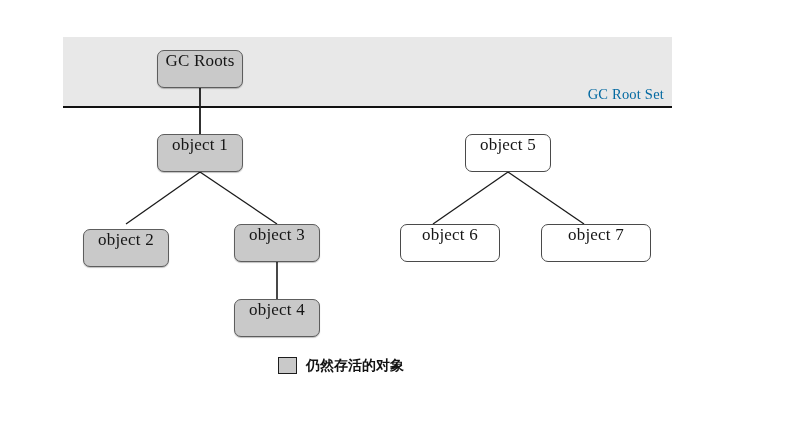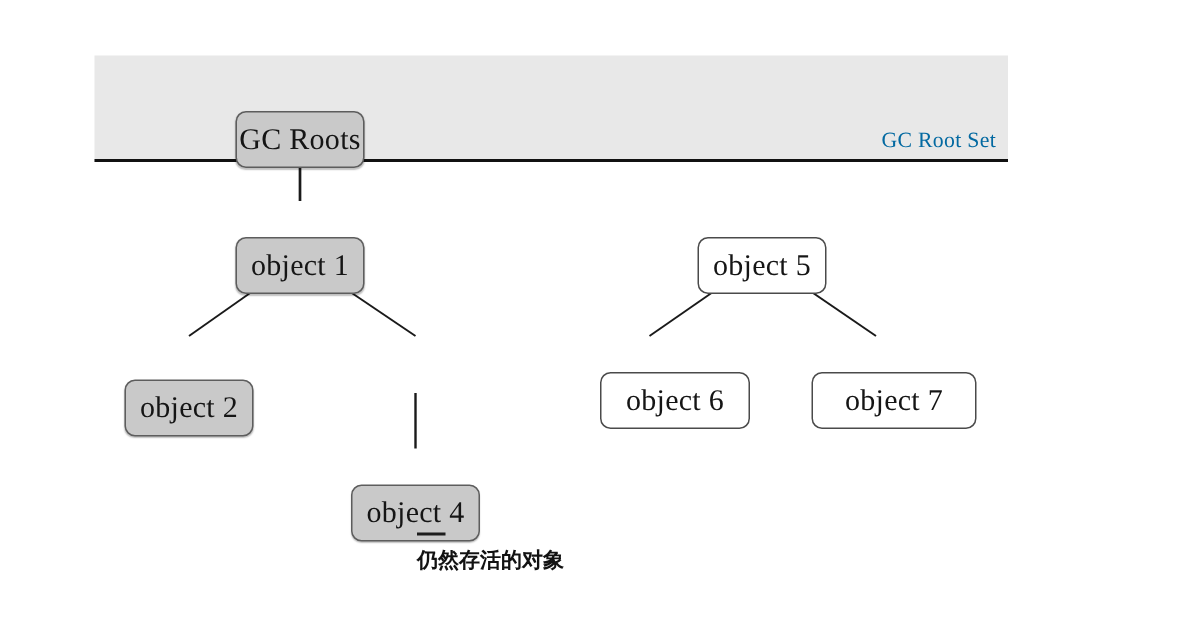--- a/index.html
+++ b/index.html
@@ -46,27 +46,26 @@
     height: 422px;
     pointer-events: none;
   }
 
   
   .node {
     position: absolute;
     box-sizing: border-box;
     border-radius: 7px;
     display: flex;
-    align-items: center;
+    align-items: flex-start;
     justify-content: center;
-    font-size: 20px;
+    font-size: 17px;
     color: #151515;
     letter-spacing: 0.2px;
     white-space: nowrap;
-    margin-top: 24px;
   }
   .node.alive {
     background: #c9c9c9;
     border: 1.4px solid #5d5d5d;
     box-shadow: 0 1px 1px rgba(0,0,0,0.25);
   }
   .node.dead {
     background: #ffffff;
     border: 1.2px solid #4a4a4a;
   }
@@ -75,24 +74,23 @@
   #legend {
     position: absolute;
     left: 278px;
     top: 355px;
     display: flex;
     flex-direction: column;
     gap: 4px;
   }
   .legend-row {
     display: flex;
-    align-items: flex-start;
+    align-items: flex-end;
     gap: 9px;
     height: 19px;
-    flex-direction: column;
   }
   .swatch {
     width: 19px;
     height: 17px;
     box-sizing: border-box;
     border: 1.6px solid #1d1d1d;
   }
   .swatch.alive { background: #c9c9c9; }
   .swatch.dead  { background: #ffffff; }
   .legend-text {
@@ -133,20 +131,23 @@
   </div>
 
   <div class="node alive" style="left:157px; top:134px; width:86px; height:38px;">
     <span>object 1</span>
   </div>
 
   <div class="node alive" style="left:83px; top:229px; width:86px; height:38px;">
     <span>object 2</span>
   </div>
 
+  <div class="node alive" style="left:234px; top:224px; width:86px; height:38px;">
+    <span>object 3</span>
+  </div>
 
   <div class="node alive" style="left:234px; top:299px; width:86px; height:38px;">
     <span>object 4</span>
   </div>
 
   <div class="node dead" style="left:465px; top:134px; width:86px; height:38px;">
     <span>object 5</span>
   </div>
 
   <div class="node dead" style="left:400px; top:224px; width:100px; height:38px;">

